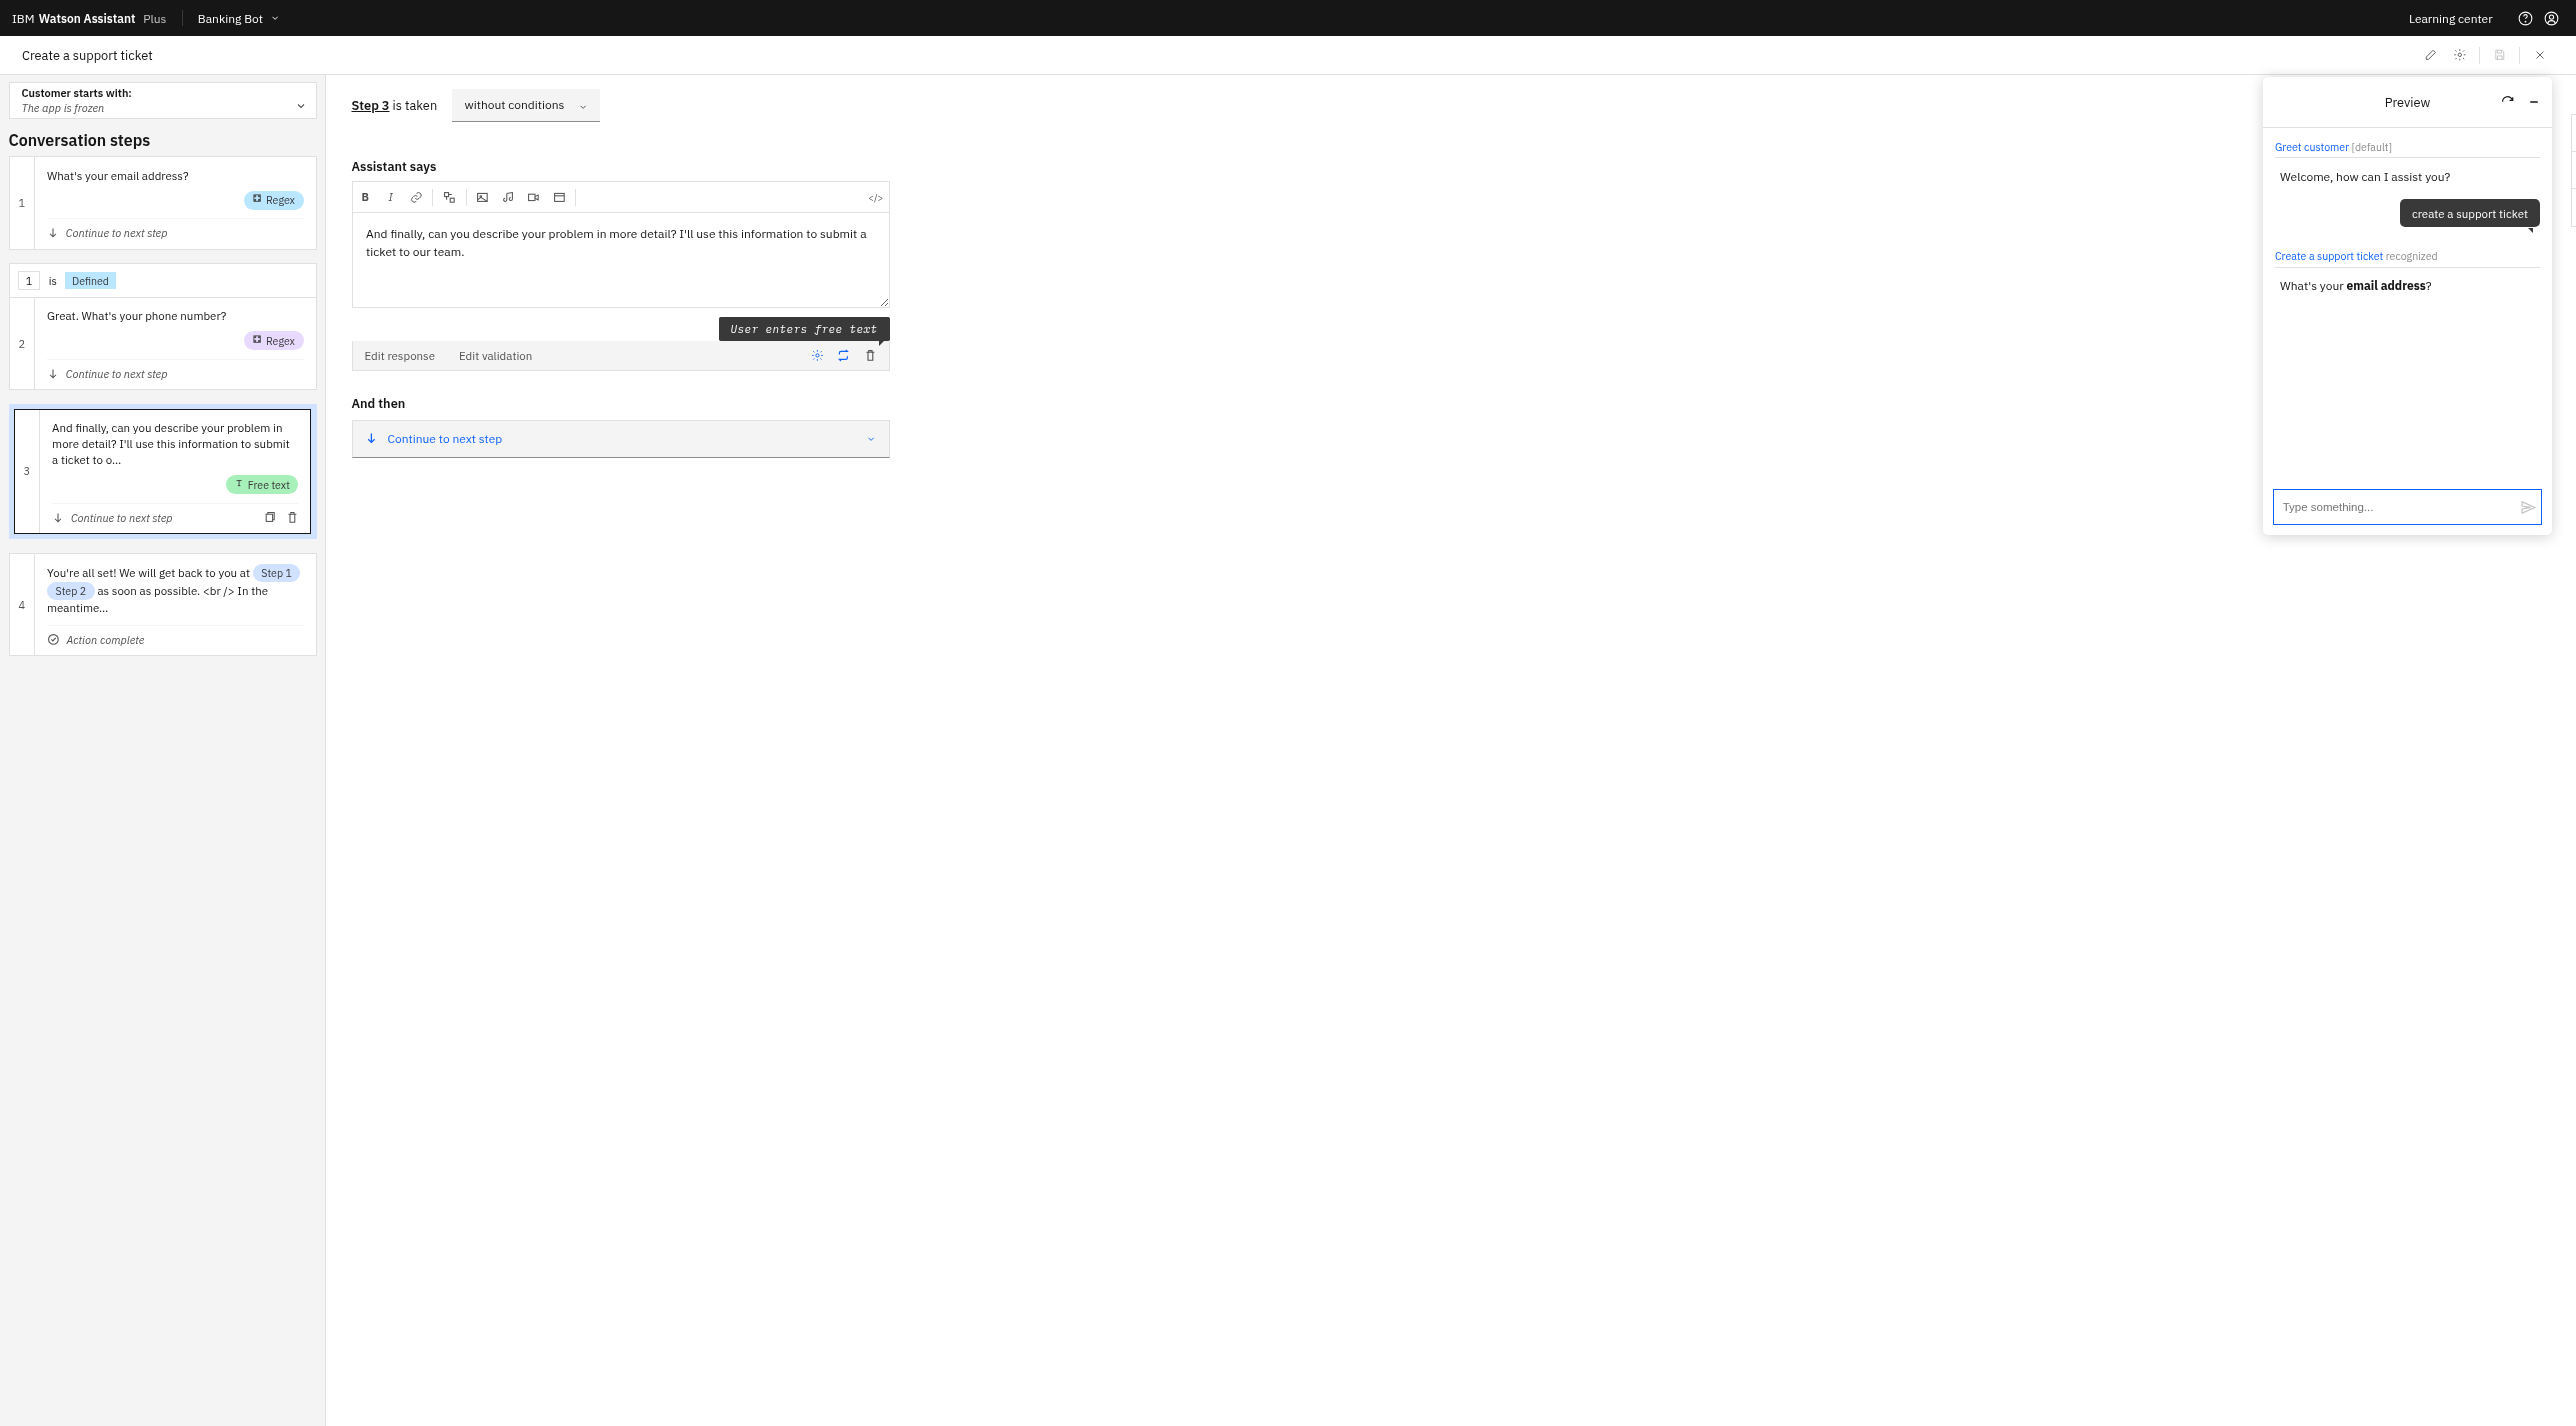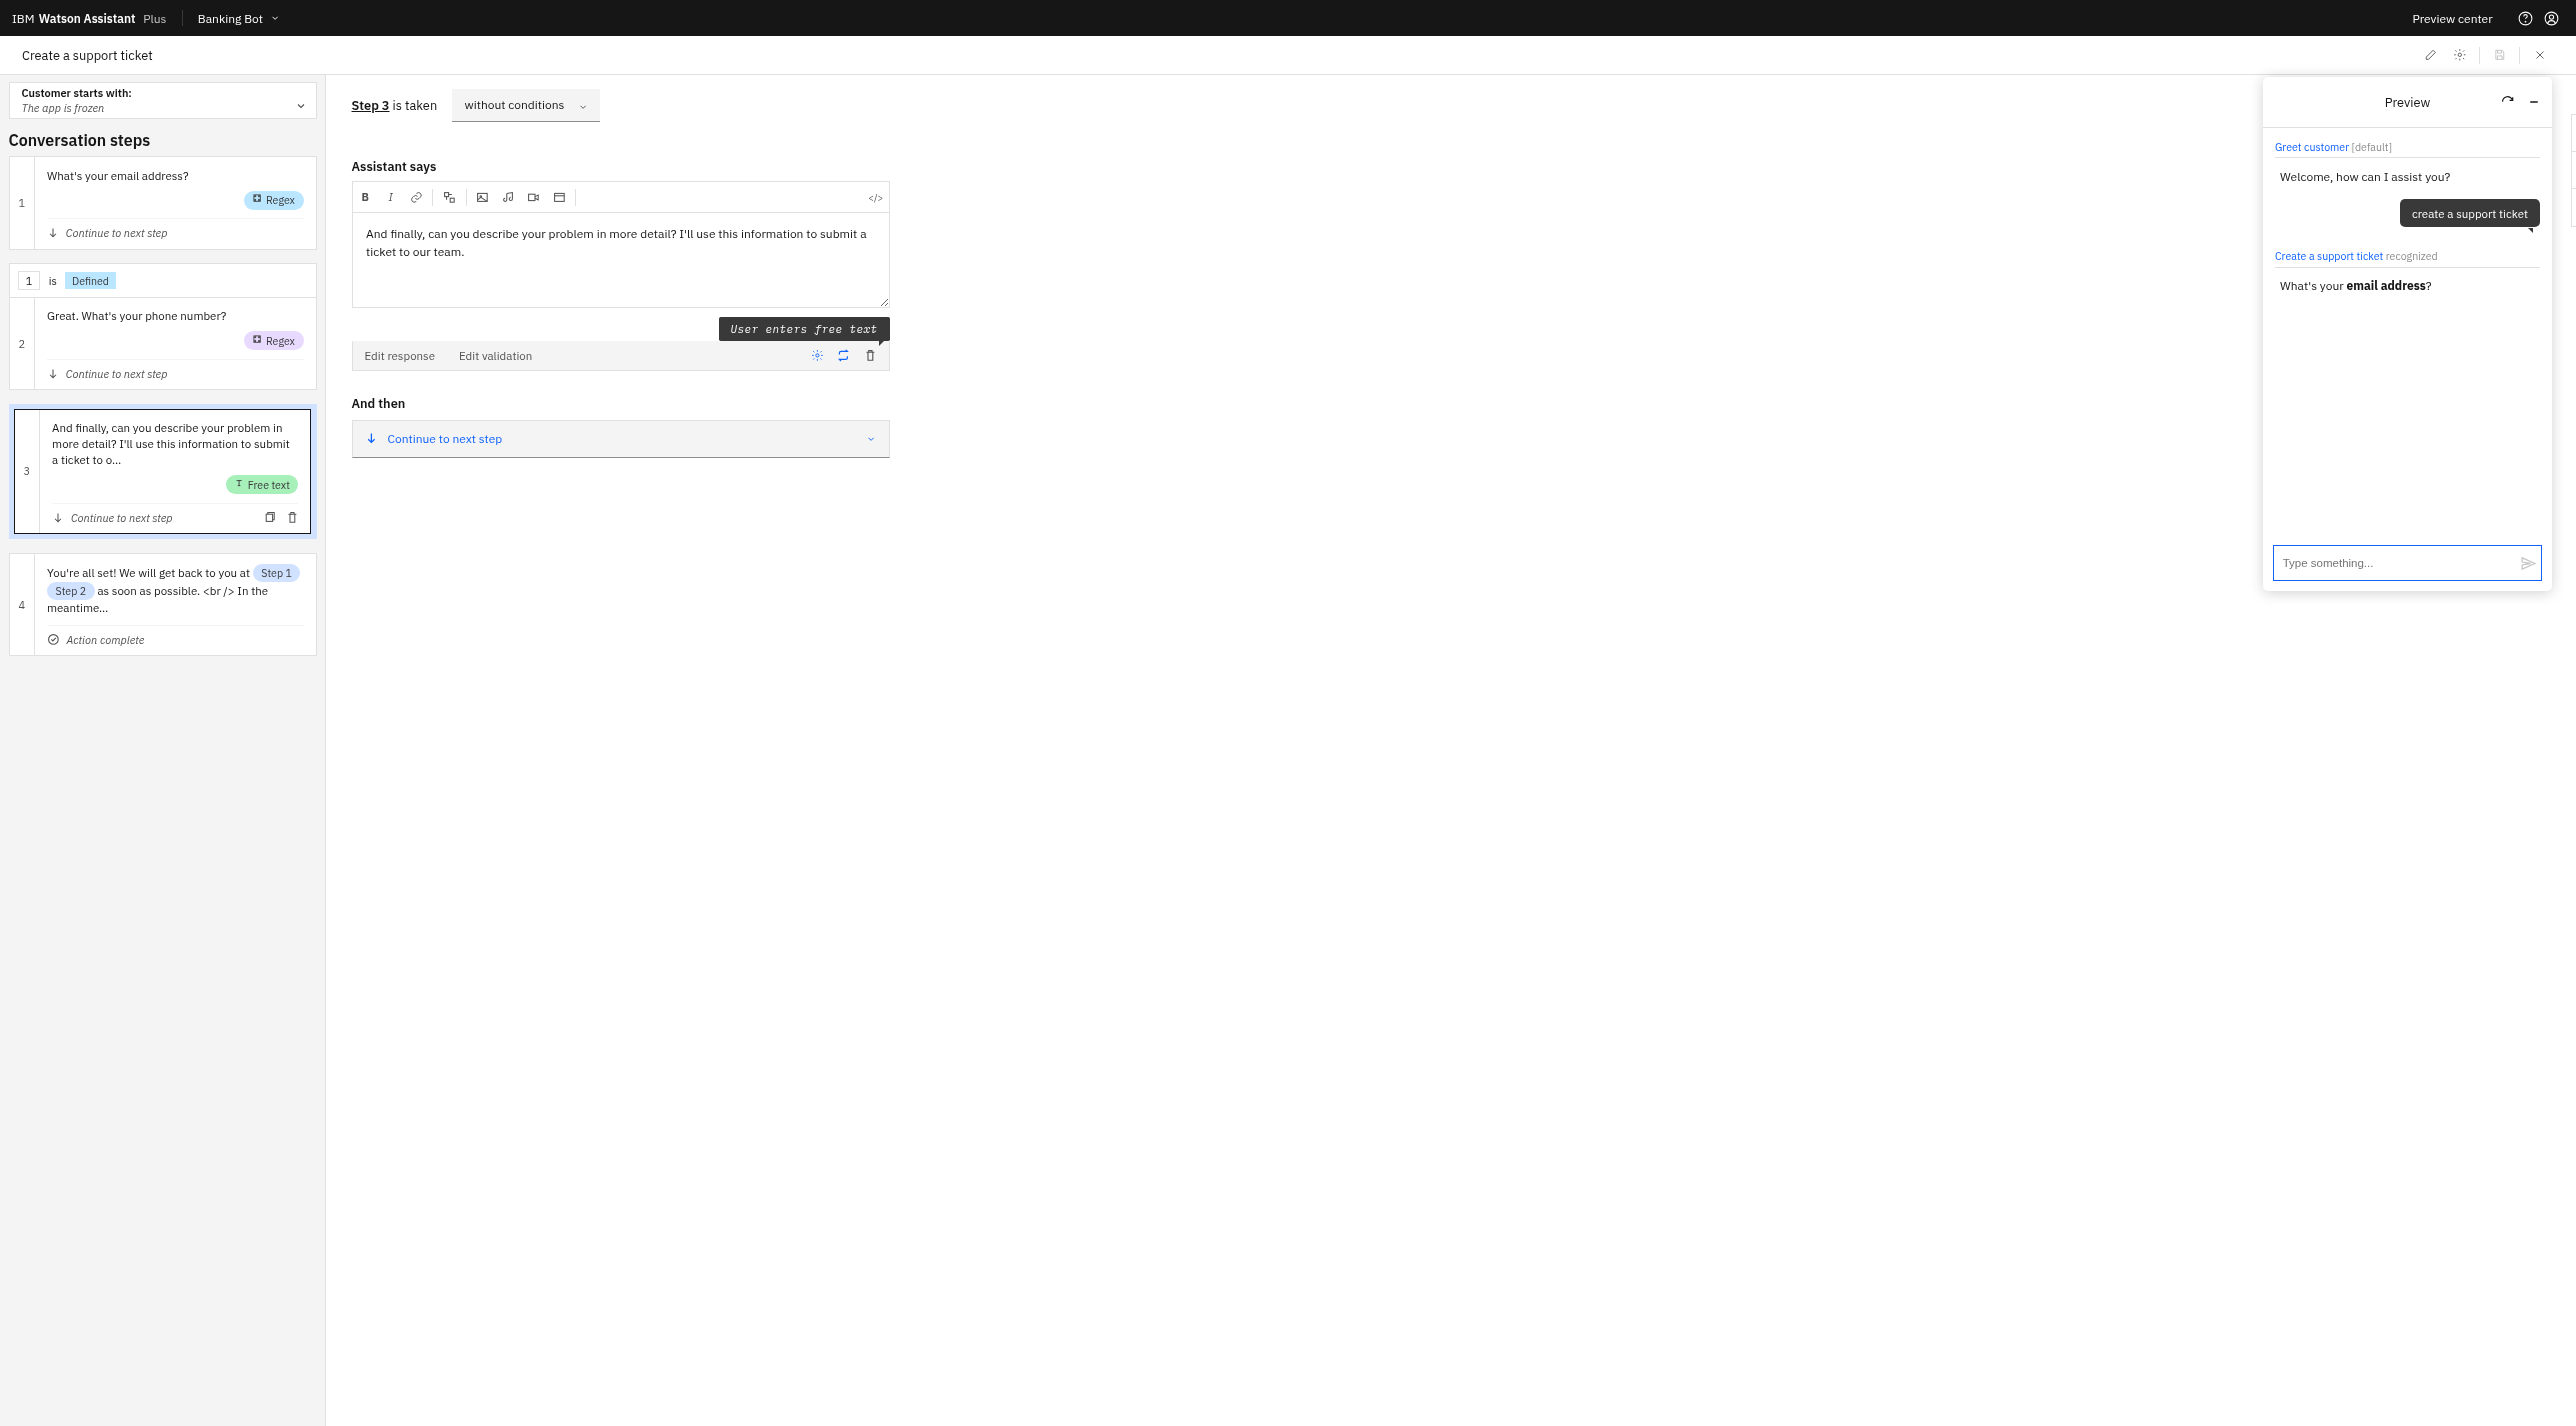--- a/index.html
+++ b/index.html
@@ -96,21 +96,21 @@
 .andthen-label { font-weight: 600; font-size: 12.8px; margin: 24px 0 8.5px 0; }
 .andthen-box { border: 0.9px solid #e0e0e0; border-bottom: 1.7px solid #8d8d8d; background: #f4f4f4; padding: 10.2px 12px; display: flex; align-items: center; gap: 10.2px; color: #0f62fe; cursor: pointer; }
 .andthen-box .chev { margin-left: auto; color: #0f62fe; }
 
 
 .siderail { position: absolute; right: 0; top: 15.3px; width: 31px; border: 0.9px solid #e0e0e0; border-right: none; background: #fff; }
 .siderail .ritem { height: 37px; display: flex; align-items: center; justify-content: center; border-bottom: 0.9px solid #e0e0e0; cursor: pointer; color: #525252; }
 .siderail .ritem:last-child { border-bottom: none; }
 
 
-.preview { position: absolute; right: 24px; top: 77px; width: 289px; height: 514px; background: #fff; border-radius: 5.1px; box-shadow: 0 1.7px 13.6px rgba(0,0,0,0.18); display: flex; flex-direction: column; }
+.preview { position: absolute; right: 24px; top: 77px; width: 289px; height: 458px; background: #fff; border-radius: 5.1px; box-shadow: 0 1.7px 13.6px rgba(0,0,0,0.18); display: flex; flex-direction: column; }
 .preview .phead { height: 51px; display: flex; align-items: center; justify-content: center; position: relative; border-bottom: 0.9px solid #e0e0e0; }
 .preview .phead .ptitle { font-size: 12.8px; }
 .preview .phead .refresh { position: absolute; right: 37px; cursor: pointer; }
 .preview .phead .min { position: absolute; right: 12px; cursor: pointer; }
 .preview .pbody { flex: 1; padding: 12px 12px; overflow-y: auto; }
 .preview .sys-label { color: #0f62fe; font-size: 10.6px; margin-bottom: 3.4px; }
 .preview .sys-label .muted { color: #8d8d8d; }
 .preview .hr { border-top: 0.9px solid #e0e0e0; margin-bottom: 10.2px; }
 .preview .bot-msg { font-size: 12px; margin: 5.1px 0 15.3px 5.1px; }
 .preview .user-bubble { background: #393939; color: #fff; padding: 6.8px 12px; border-radius: 5.1px; margin-left: auto; max-width: 75%; font-size: 11.5px; position: relative; margin-bottom: 22px; width: fit-content; }
@@ -133,21 +133,21 @@
     <span class="brand-plus">Plus</span>
   </div>
   <div class="divider"></div>
   <div class="botname">
     <span>Banking Bot</span>
     <svg class="chev-down" viewBox="0 0 16 16" fill="none" stroke="currentColor" stroke-width="1.5">
         <path d="M4 6l4 4 4-4"></path>
       </svg>
   </div>
   <div class="spacer"></div>
-  <div class="learning">Preview center</div>
+  <div class="learning">Learning center</div>
   <div class="icon-btn">
     <svg width="17" height="17" viewBox="0 0 24 24" fill="none" stroke="#fff" stroke-width="1.5">
         <circle cx="12" cy="12" r="9"></circle>
         <path d="M9.5 9a2.5 2.5 0 015 0c0 1.5-2.5 2-2.5 3.5"></path>
         <circle cx="12" cy="16.5" r="0.5" fill="#fff"></circle>
       </svg>
   </div>
   <div class="icon-btn">
     <svg width="17" height="17" viewBox="0 0 24 24" fill="none" stroke="#fff" stroke-width="1.5">
         <circle cx="12" cy="12" r="9"></circle>

